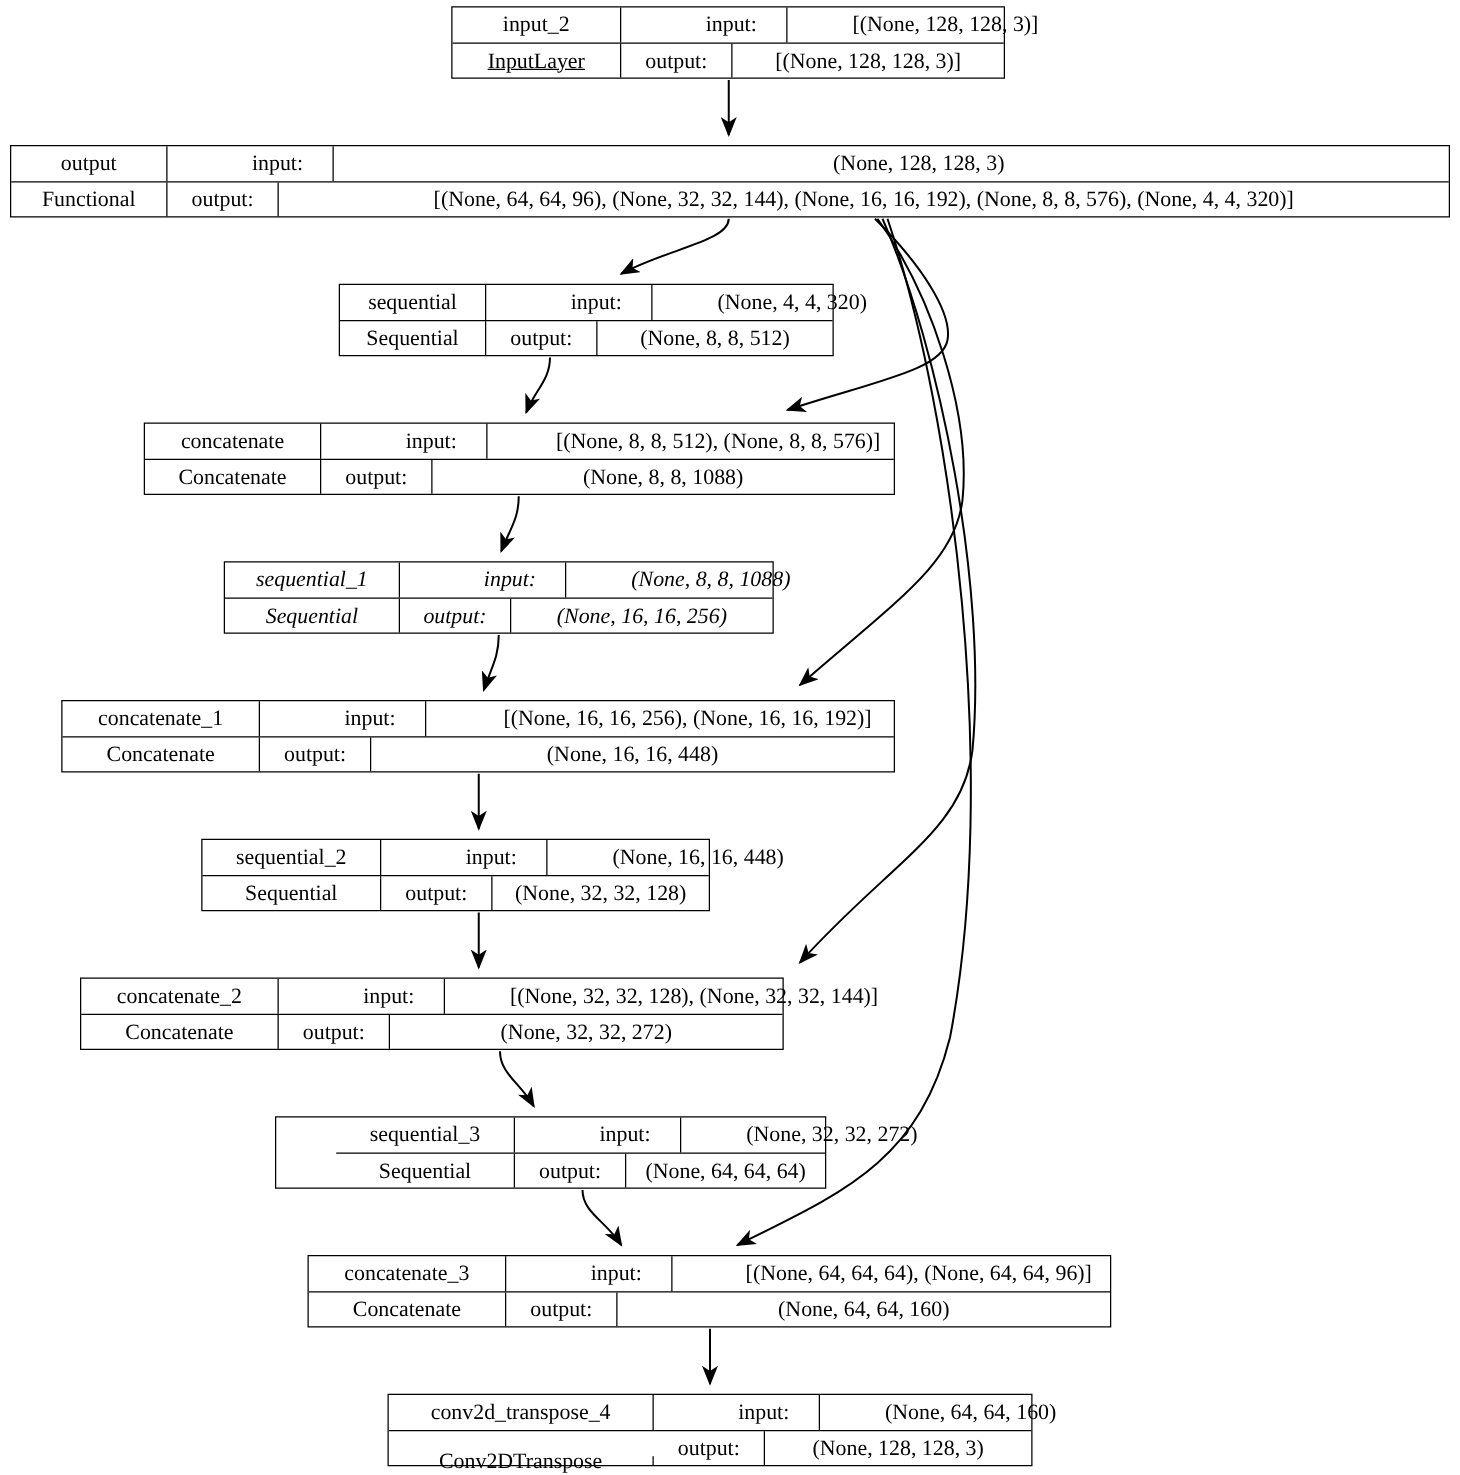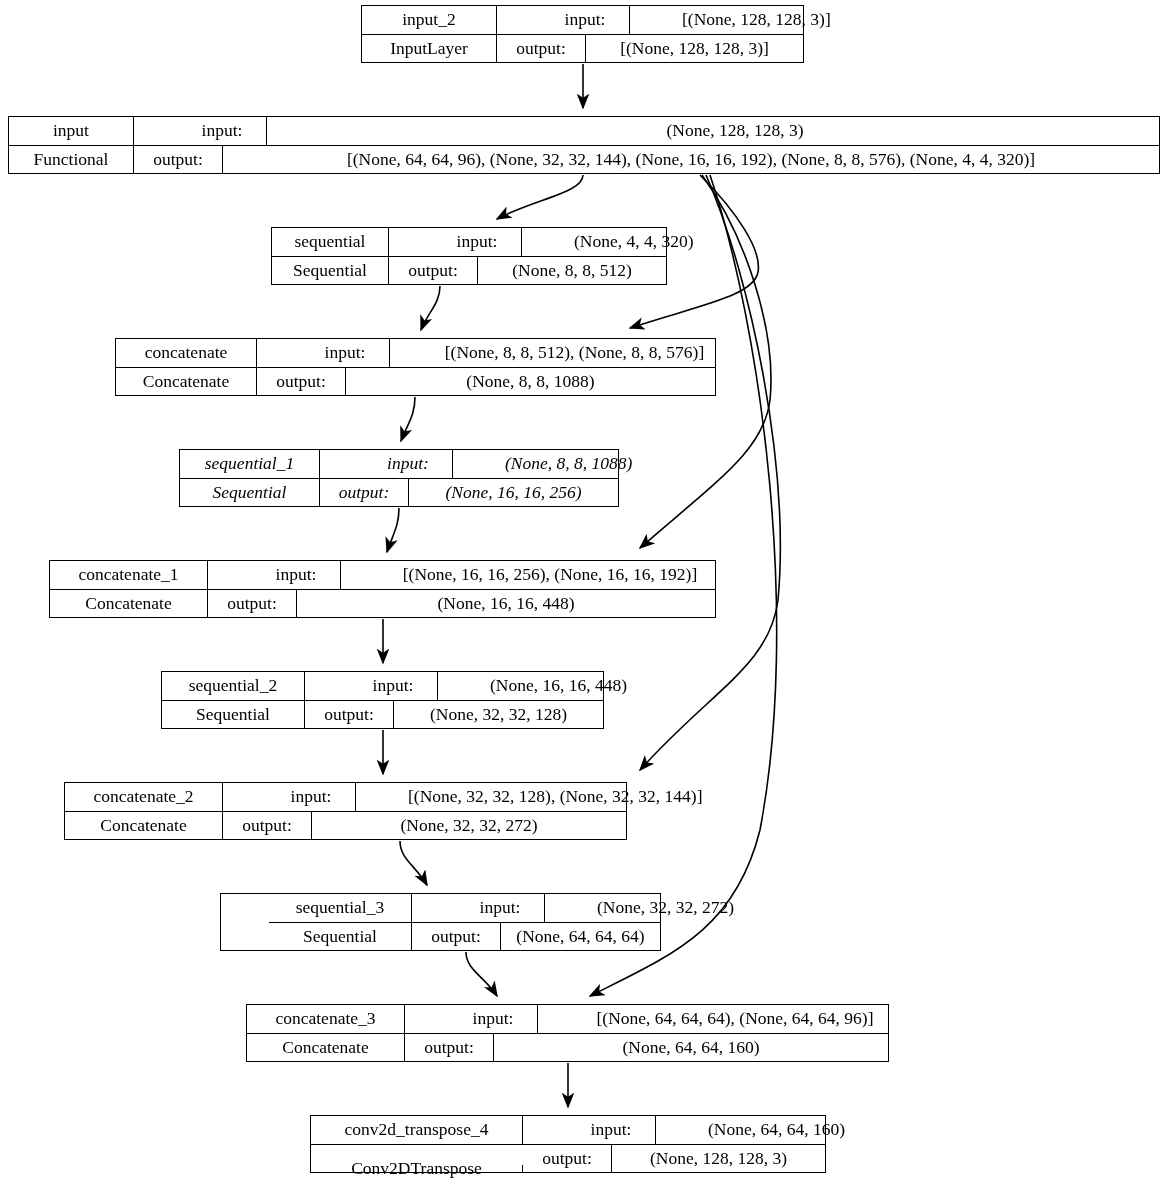--- a/index.html
+++ b/index.html
@@ -104,29 +104,29 @@
     <path d="M568,1063 L568,1107" fill="none" stroke="#000000" stroke-width="1.6" marker-end="url(#arrowhead)"></path>
   </svg>
 
   <div class="node" style="left: 361px; top: 5px; width: 443px; height: 58px;">
     <div class="node-row top">
       <div class="cell name" style="flex: 0 0 135px; width: 135px;">input_2</div>
       <div class="cell label" style="flex: 0 0 89px; width: 89px;">input:</div>
       <div class="cell value">[(None, 128, 128, 3)]</div>
     </div>
     <div class="node-row">
-      <div class="cell name" style="flex: 0 0 135px; width: 135px;">InputLayer</div>
+      <div class="cell name" style="flex: 0 0 135px; width: 135px; text-decoration: underline;">InputLayer</div>
       <div class="cell label" style="flex: 0 0 89px; width: 89px;">output:</div>
       <div class="cell value">[(None, 128, 128, 3)]</div>
     </div>
   </div>
 
   <div class="node" style="left: 8px; top: 116px; width: 1152px; height: 58px;">
     <div class="node-row top">
-      <div class="cell name" style="flex: 0 0 125px; width: 125px;">input</div>
+      <div class="cell name" style="flex: 0 0 125px; width: 125px;">output</div>
       <div class="cell label" style="flex: 0 0 89px; width: 89px;">input:</div>
       <div class="cell value">(None, 128, 128, 3)</div>
     </div>
     <div class="node-row">
       <div class="cell name" style="flex: 0 0 125px; width: 125px;">Functional</div>
       <div class="cell label" style="flex: 0 0 89px; width: 89px;">output:</div>
       <div class="cell value">[(None, 64, 64, 96), (None, 32, 32, 144), (None, 16, 16, 192), (None, 8, 8, 576), (None, 4, 4, 320)]</div>
     </div>
   </div>
 
@@ -175,21 +175,21 @@
       <div class="cell label" style="flex: 0 0 89px; width: 89px;">input:</div>
       <div class="cell value">[(None, 16, 16, 256), (None, 16, 16, 192)]</div>
     </div>
     <div class="node-row">
       <div class="cell name" style="flex: 0 0 158px; width: 158px;">Concatenate</div>
       <div class="cell label" style="flex: 0 0 89px; width: 89px;">output:</div>
       <div class="cell value">(None, 16, 16, 448)</div>
     </div>
   </div>
 
-  <div class="node" style="left: 161px; top: 671px; width: 443px; height: 58px;">
+  <div class="node" style="left: 161px; top: 671px; width: 407px; height: 58px;">
     <div class="node-row top">
       <div class="cell name" style="flex: 0 0 143px; width: 143px;">sequential_2</div>
       <div class="cell label" style="flex: 0 0 89px; width: 89px;">input:</div>
       <div class="cell value">(None, 16, 16, 448)</div>
     </div>
     <div class="node-row">
       <div class="cell name" style="flex: 0 0 143px; width: 143px;">Sequential</div>
       <div class="cell label" style="flex: 0 0 89px; width: 89px;">output:</div>
       <div class="cell value">(None, 32, 32, 128)</div>
     </div>

